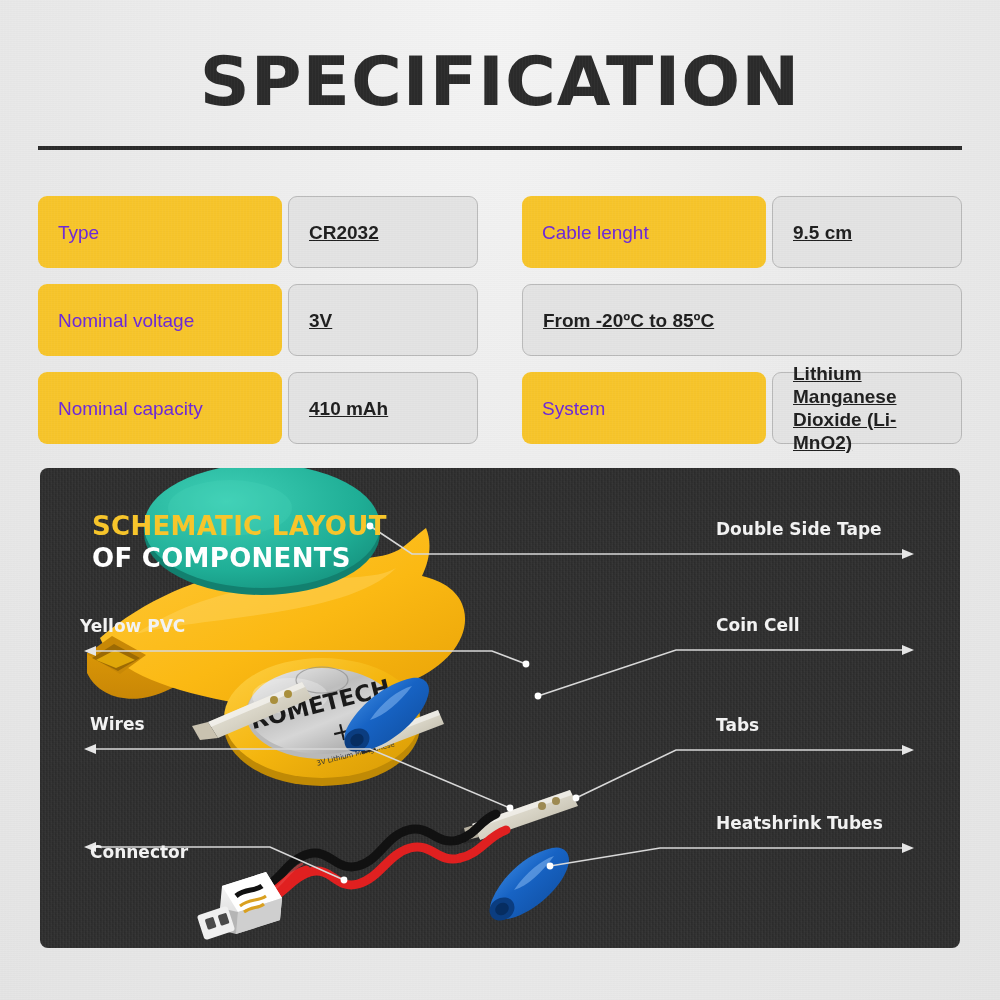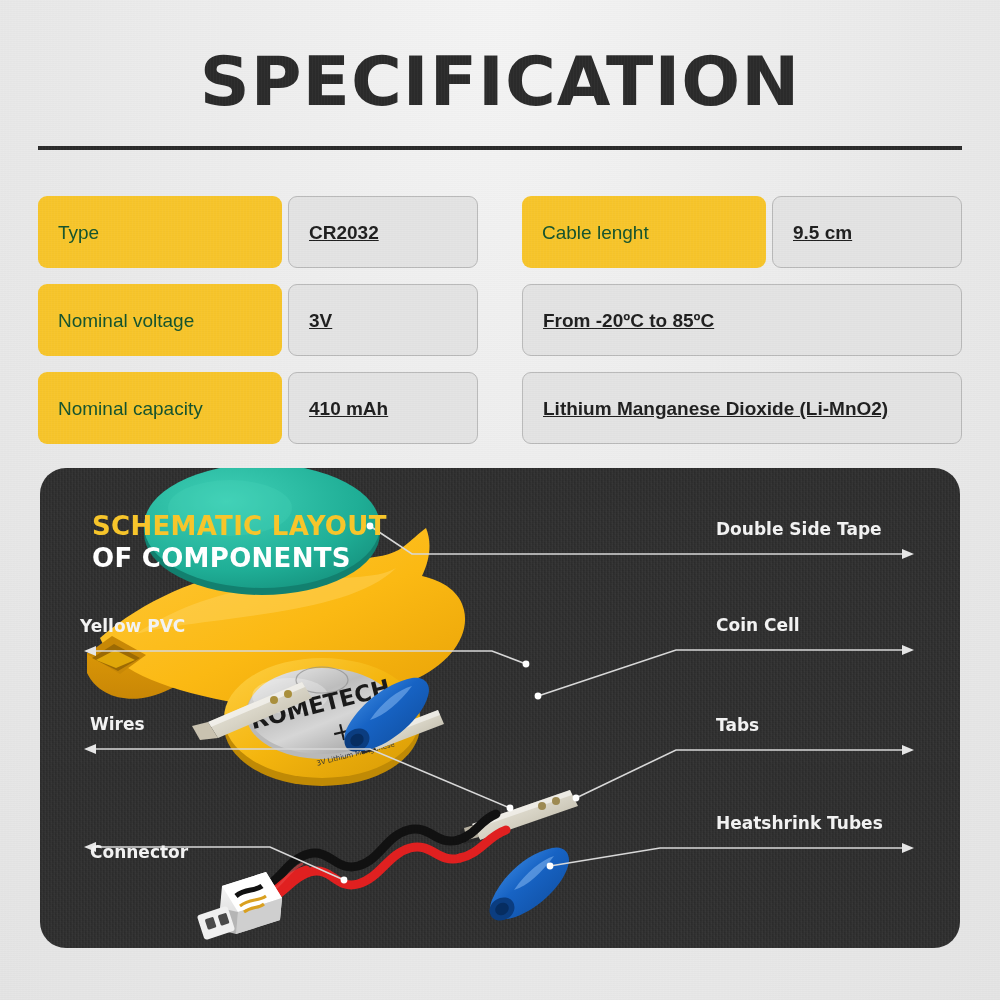--- a/index.html
+++ b/index.html
@@ -44,41 +44,41 @@
     position:absolute;left:38px;top:196px;width:924px;
     display:grid;grid-template-columns:440px 44px 440px;
     row-gap:16px;
   }
   .col{display:flex;flex-direction:column;row-gap:16px;}
   .row{display:flex;gap:6px;height:72px;}
   .lbl{
     background:#F7C52B;border-radius:9px;
     display:flex;align-items:center;
     padding:0 20px;
-    font-size:19px;color:#14532d;font-weight:normal;
+    font-size:19px;color:#6d28d9;font-weight:normal;
     line-height:23px;
   }
   .val{
     background:#e3e3e3;border:1px solid #b9b9b9;border-radius:9px;
     display:flex;align-items:center;
     padding:0 20px;
     font-size:19px;color:#1f1f1f;font-weight:bold;
     line-height:23px;
     text-decoration:underline;
   }
   .colL .lbl{width:204px;}
   .colL .val{flex:1;}
   .colR .lbl{width:204px;}
   .colR .val{flex:1;}
 
   
   .panel{
     position:absolute;left:40px;top:468px;width:920px;height:480px;
     background:#2e2e2e;
-    border-radius:26px;
+    border-radius:8px;
     overflow:hidden;
   }
   .panel::after{
     content:"";position:absolute;inset:0;pointer-events:none;
     opacity:.55;
     background-image:
       repeating-linear-gradient(0deg,rgba(255,255,255,.035) 0 1px,transparent 1px 2px),
       repeating-linear-gradient(90deg,rgba(0,0,0,.10) 0 1px,transparent 1px 3px),
       repeating-linear-gradient(45deg,rgba(255,255,255,.02) 0 2px,transparent 2px 4px);
   }
@@ -131,20 +131,21 @@
 
     <div class="col colR">
       <div class="row">
         <div class="lbl">Cable lenght</div>
         <div class="val">9.5 cm</div>
       </div>
       <div class="row">
         <div class="val">From -20ºC to 85ºC</div>
       </div>
       <div class="row">
+        <div class="lbl">System</div>
         <div class="val">Lithium Manganese Dioxide (Li-MnO2)</div>
       </div>
     </div>
 
   </div>
 
   <div class="panel">
 
     <div class="sh">
       <div class="l1">SCHEMATIC LAYOUT</div>

